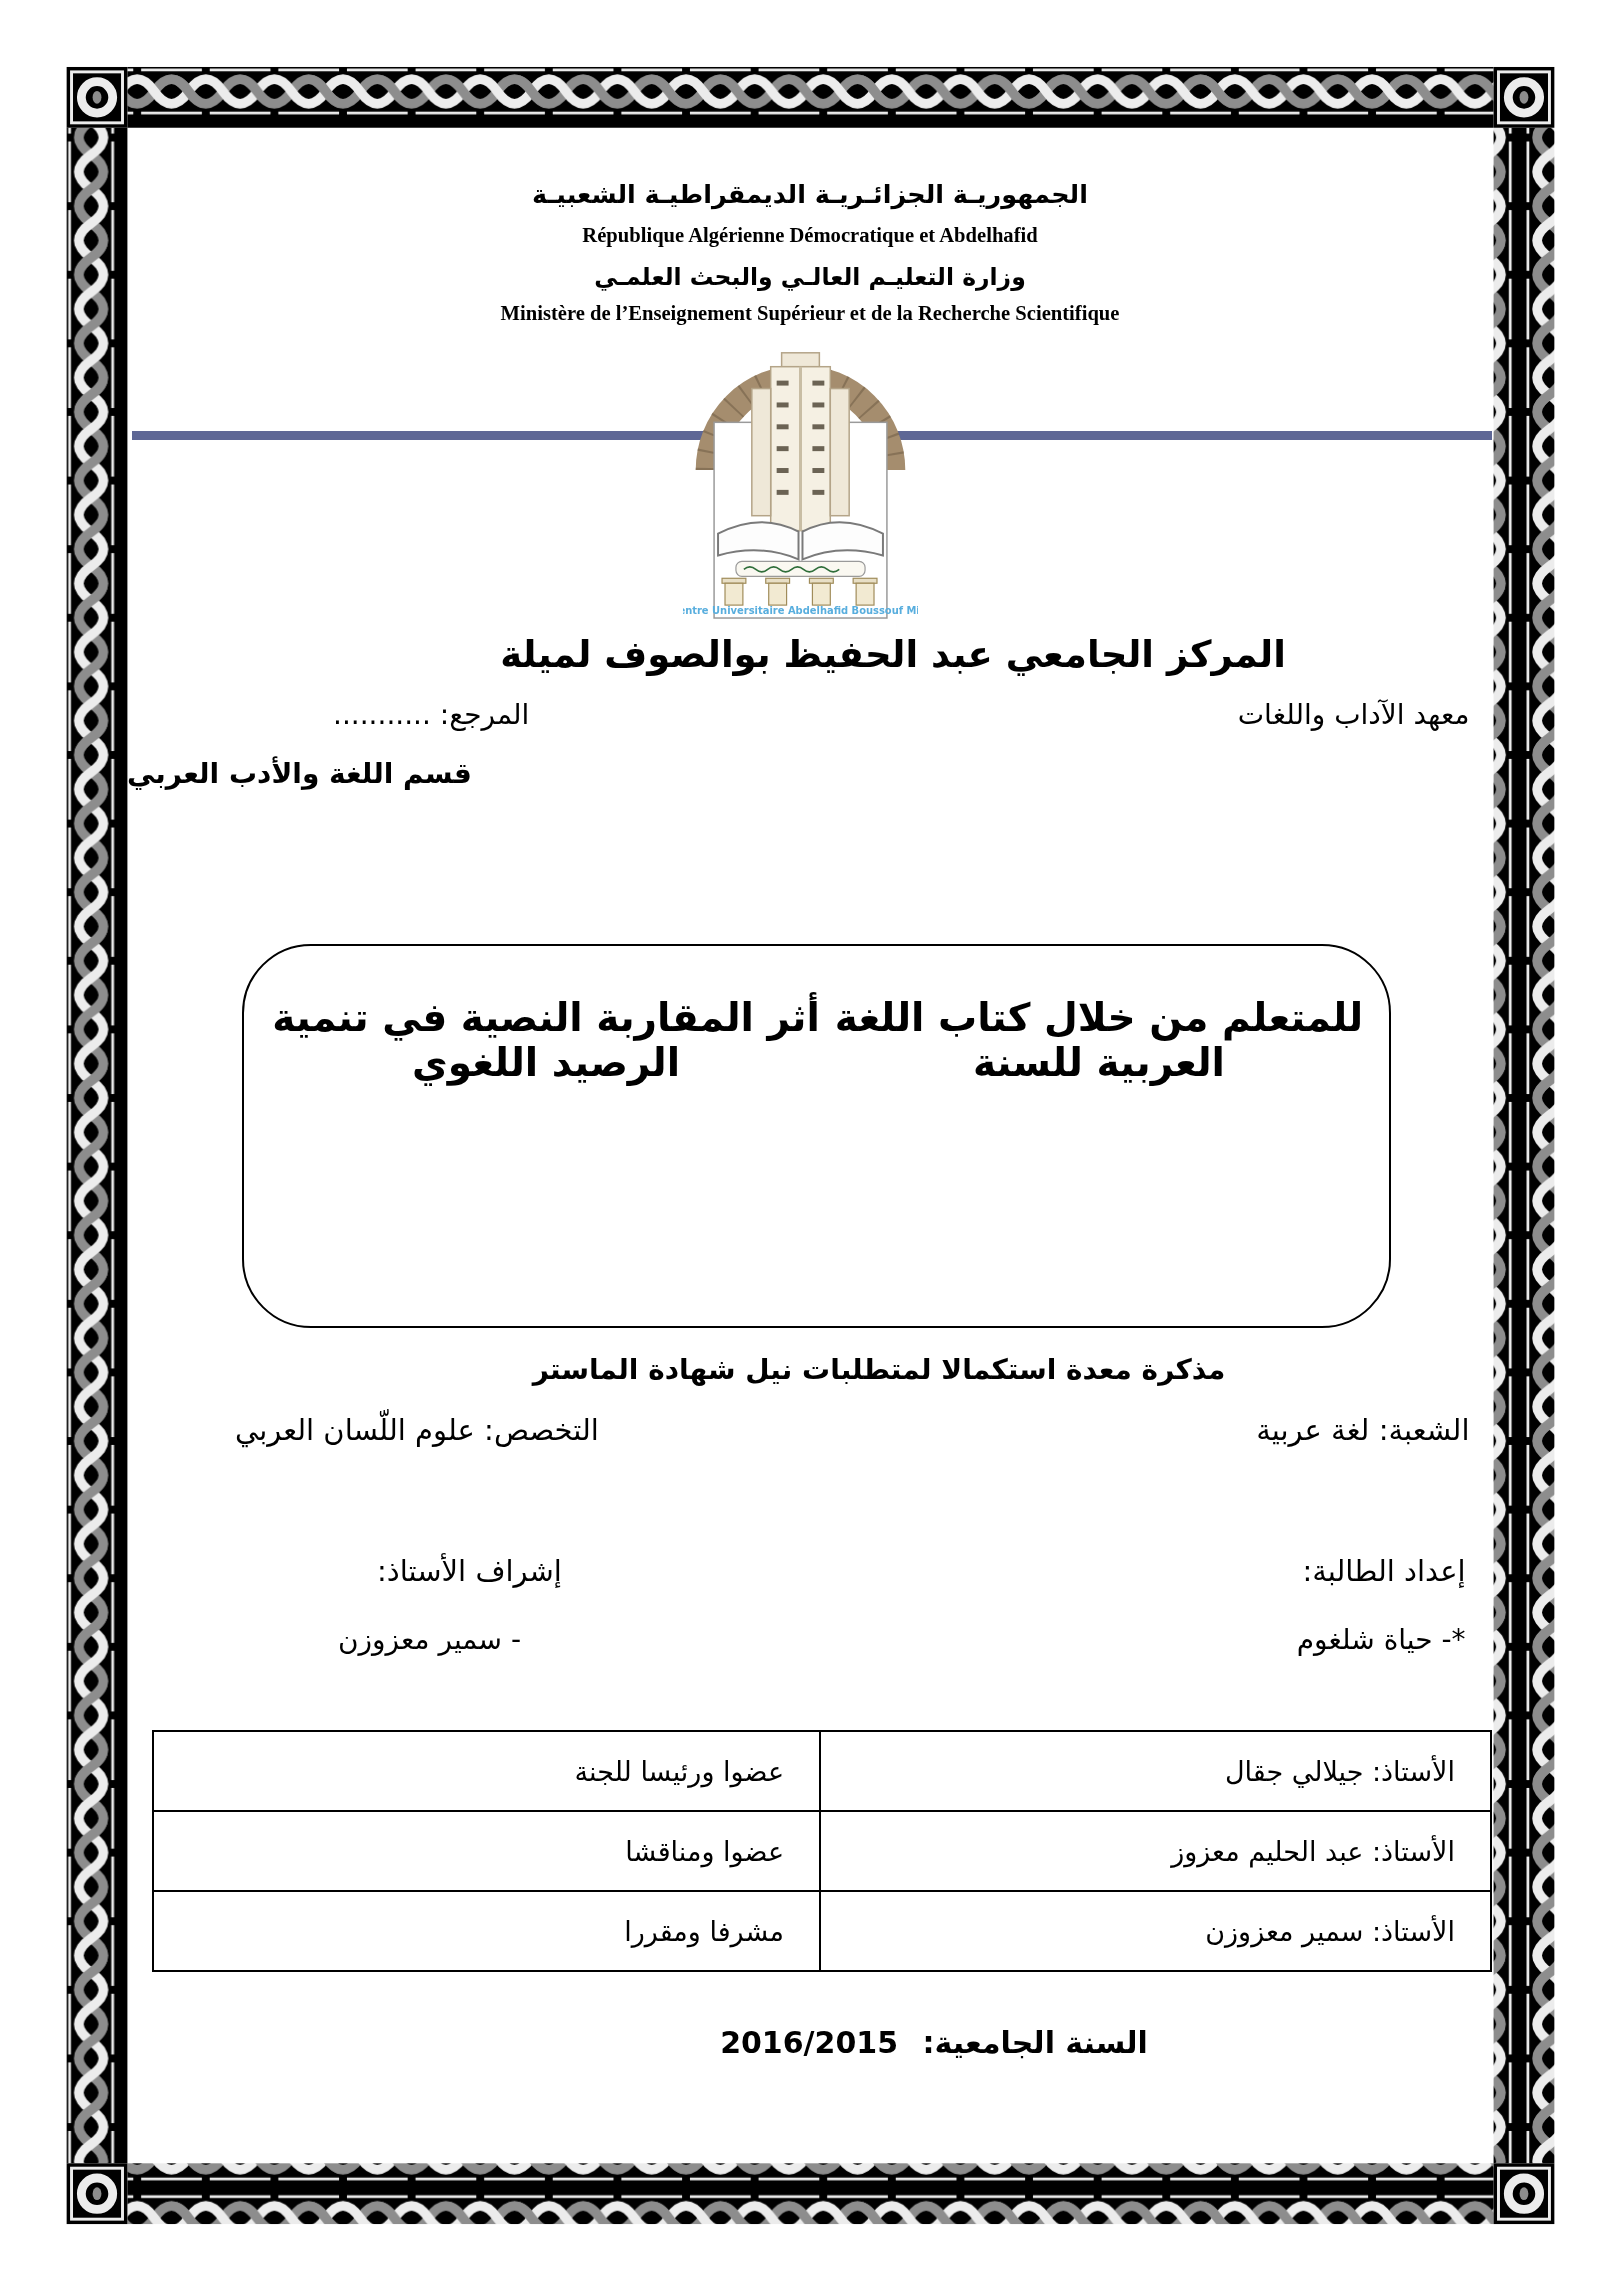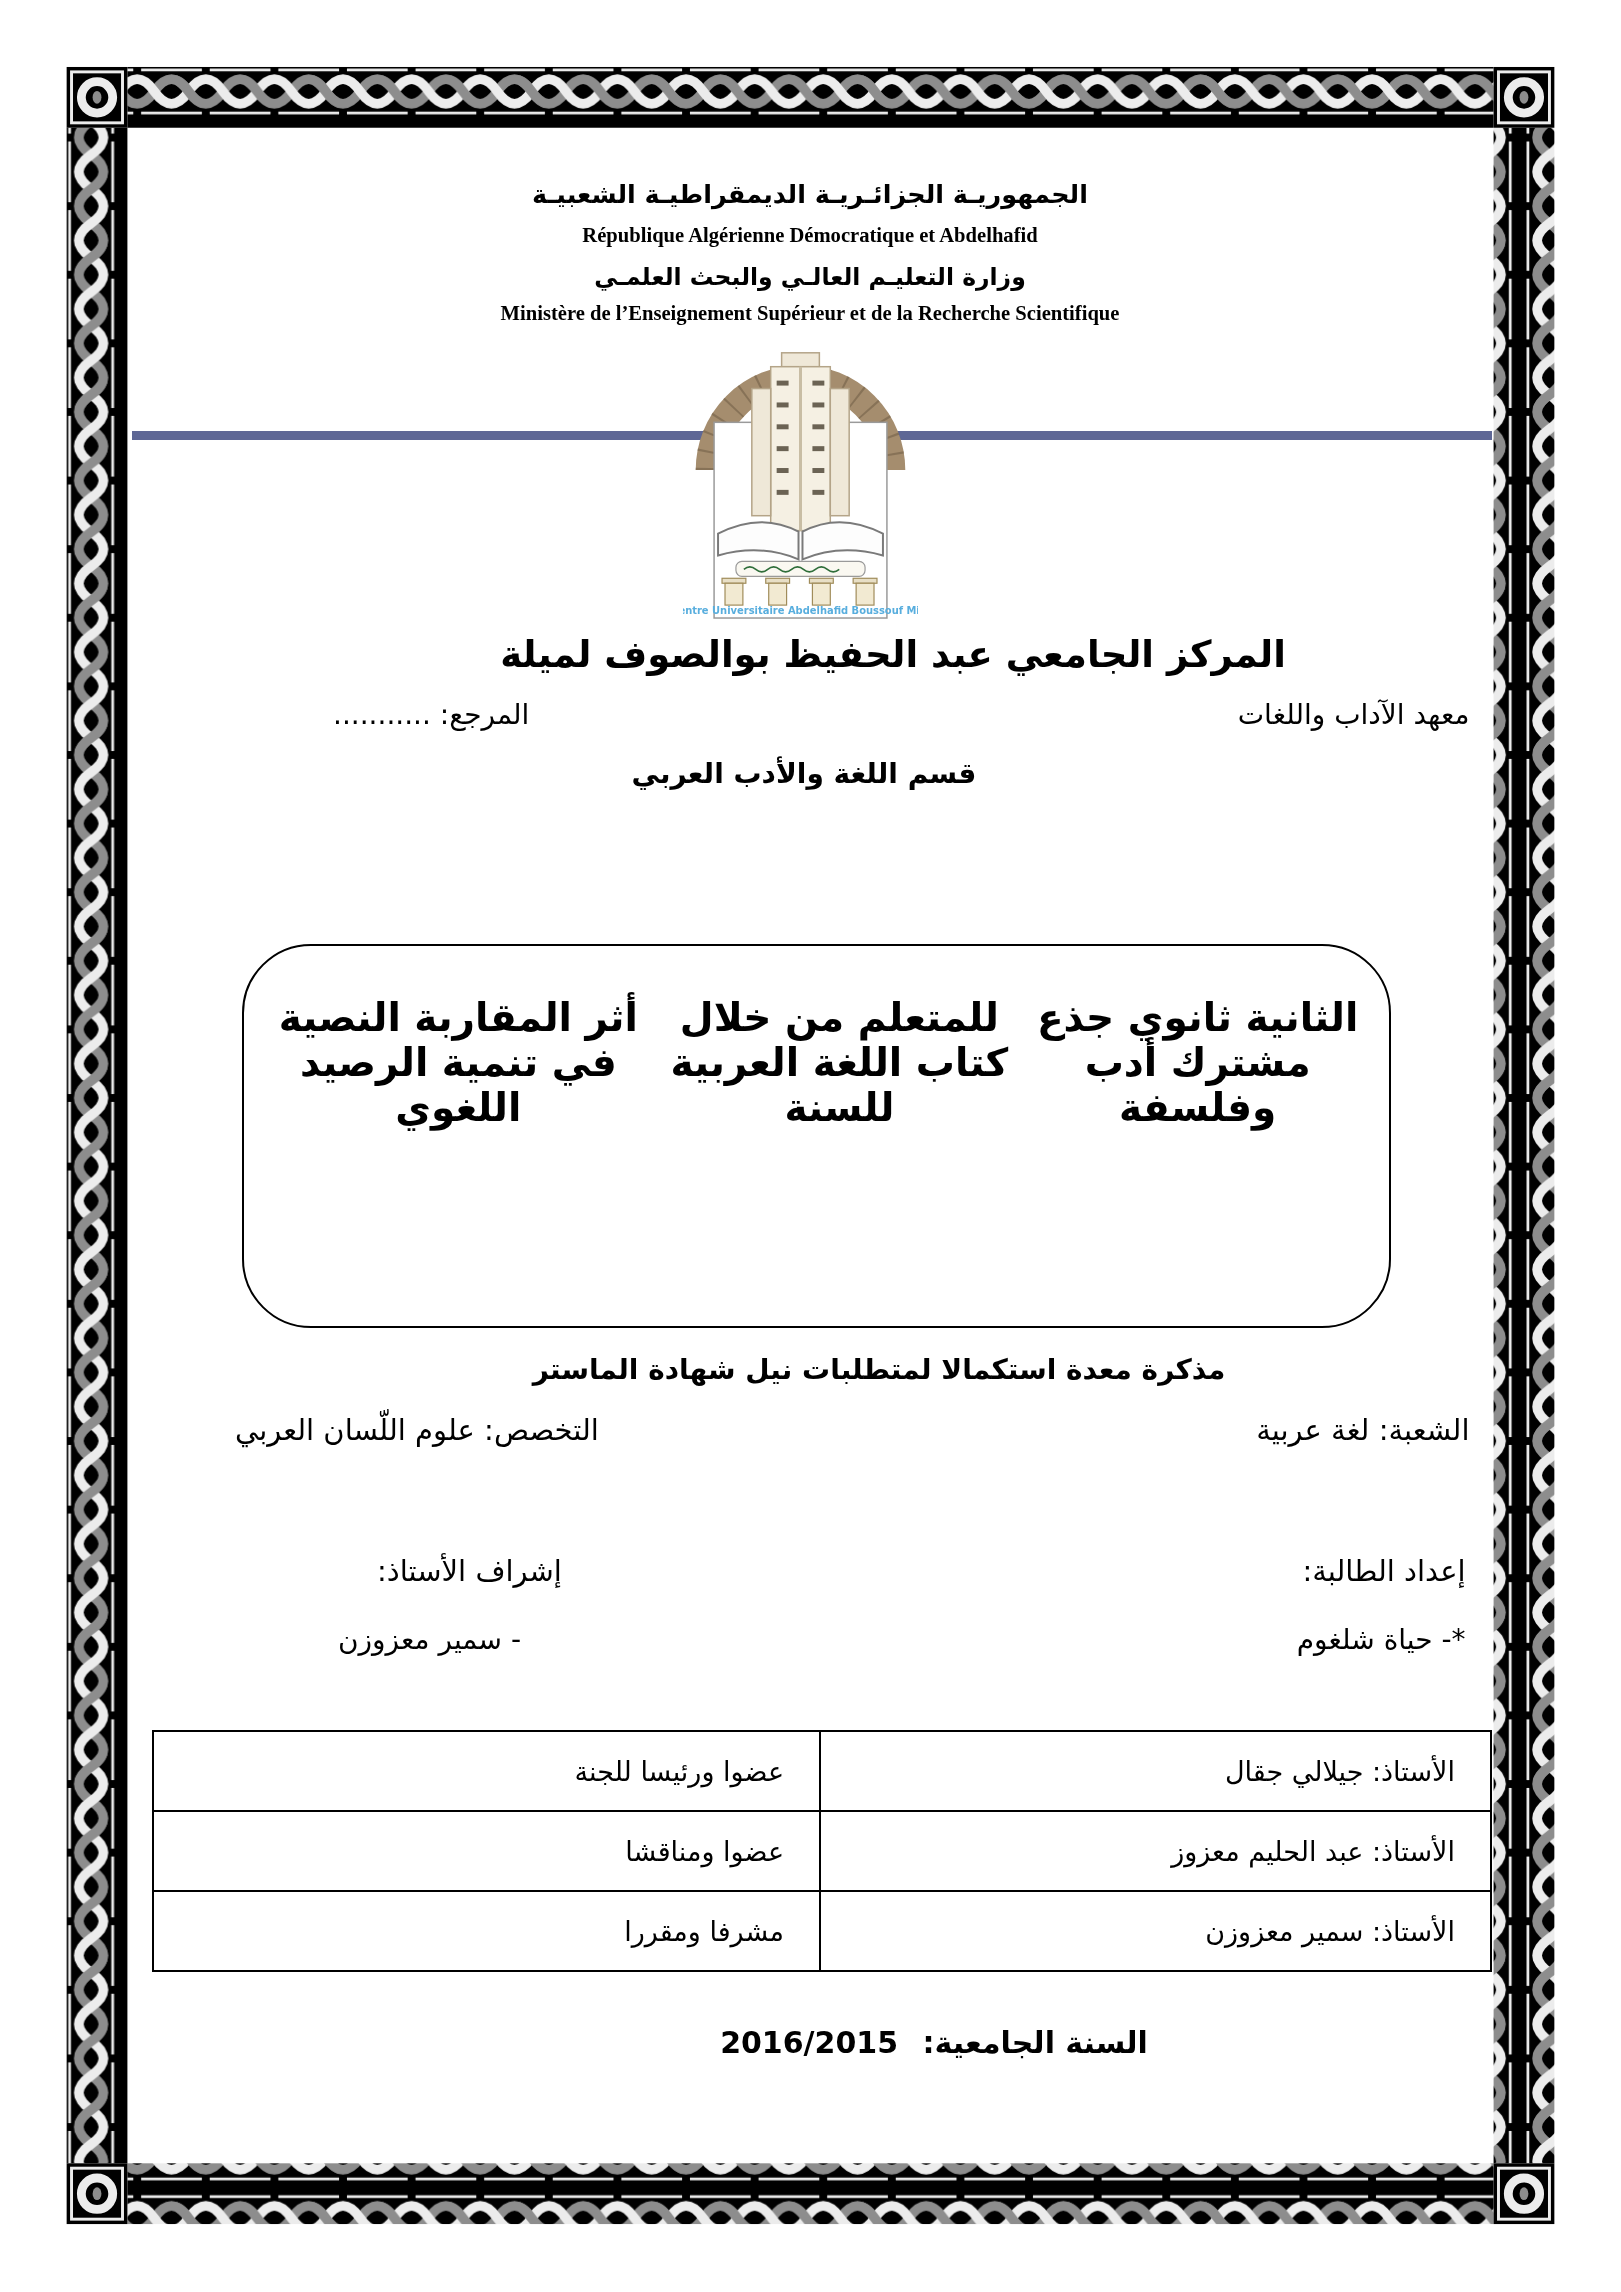--- a/index.html
+++ b/index.html
@@ -148,26 +148,25 @@
   <text x="115" y="293" text-anchor="middle" font-size="10" fill="#58aede" font-family="DejaVu Sans, sans-serif" font-weight="bold">Centre Universitaire Abdelhafid Boussouf Mila</text>
 </svg>
 
 <div class="abs content center ar big-name" style="top:633px;transform:translateX(83px);">المركز الجامعي عبد الحفيظ بوالصوف لميلة</div>
 
 <div class="abs content row line29" style="top:698px;padding:0 23.5px 0 206px;">
   <span>معهد الآداب واللغات</span>
   <span>المرجع: ...........</span>
 </div>
 
-<div class="abs content ar line29" style="top:757px;text-align:center;padding-right:12px;box-sizing:border-box;">قسم اللغة والأدب العربي</div>
+<div class="abs content ar line29" style="top:757px;text-align:left;padding-right:12px;box-sizing:border-box;">قسم اللغة والأدب العربي</div>
 
 <div class="abs title-box" style="left:242px;top:944px;width:1149px;height:384px;">
   <div class="title-line">أثر المقاربة النصية في تنمية الرصيد اللغوي</div>
   <div class="title-line">للمتعلم من خلال كتاب اللغة العربية للسنة</div>
-  <div class="title-line">الثانية ثانوي جذع مشترك أدب وفلسفة</div>
 </div>
 
 <div class="abs content center ar line29" style="top:1353px;transform:translateX(69px);">مذكرة معدة استكمالا لمتطلبات نيل شهادة الماستر</div>
 
 <div class="abs content row line30" style="top:1413px;padding:0 23.5px 0 108px;">
   <span>الشعبة: لغة عربية</span>
   <span>التخصص: علوم اللّسان العربي</span>
 </div>
 
 <div class="abs content row line30" style="top:1554px;padding:0 27.4px 0 250px;">

